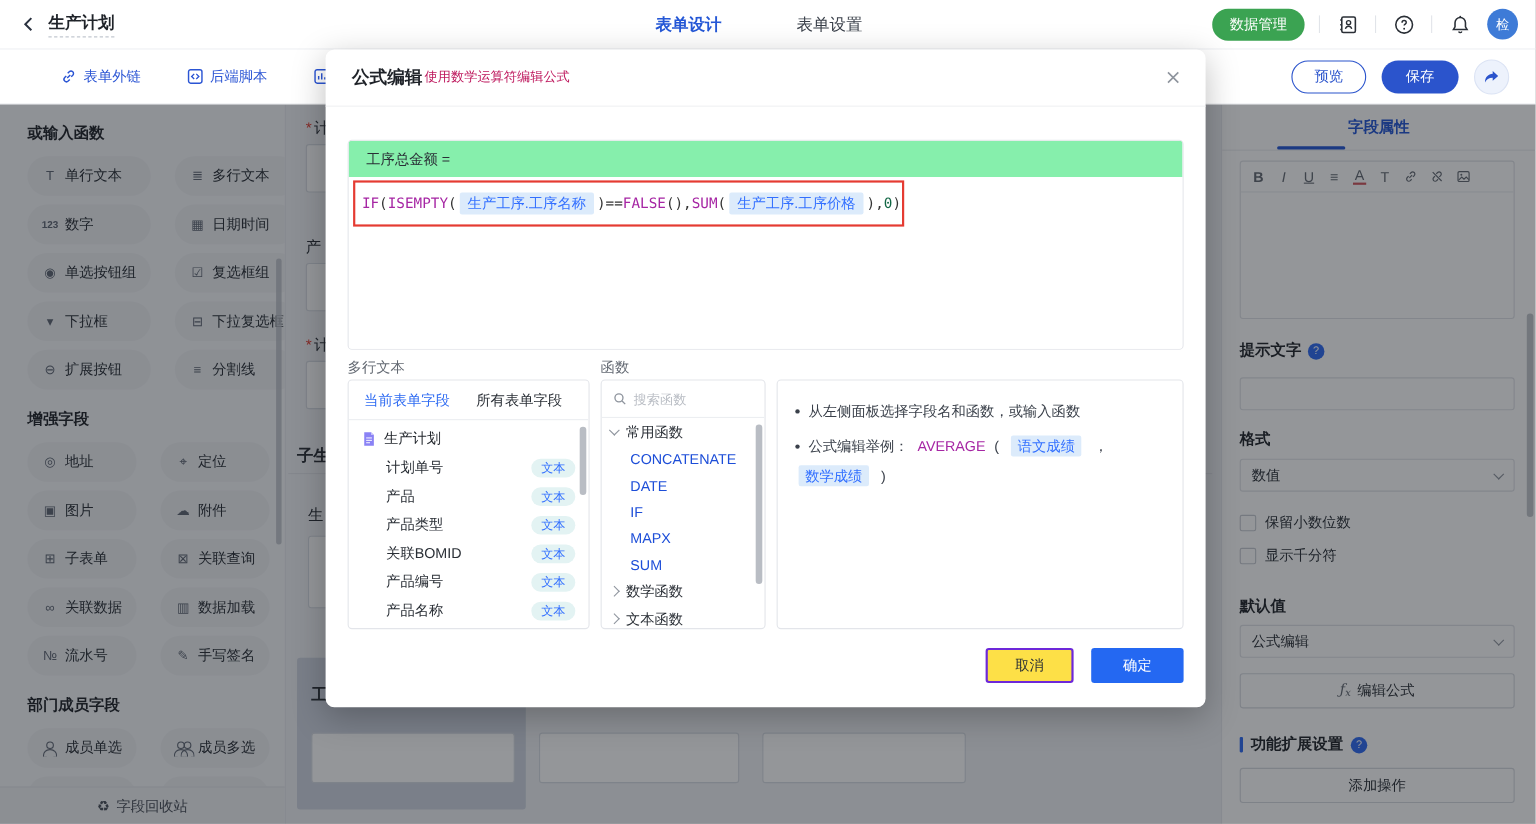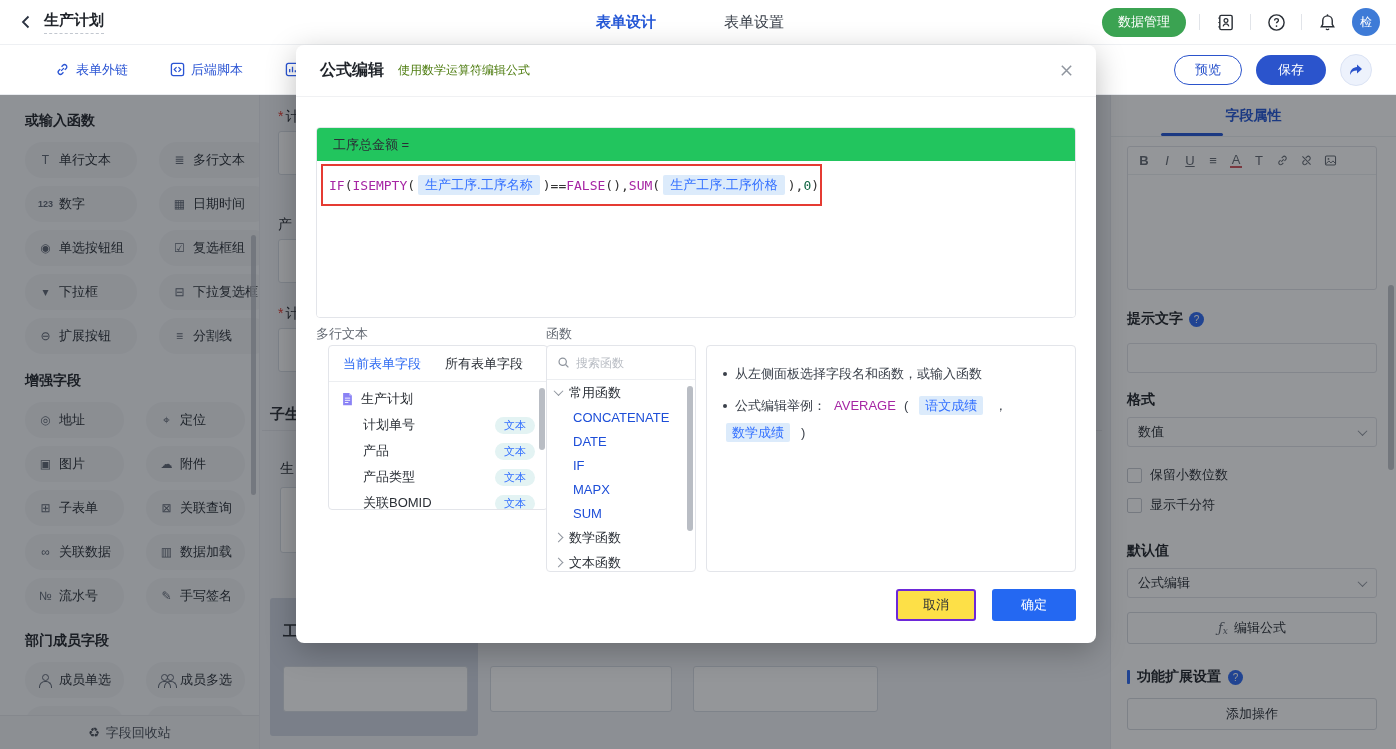--- a/index.html
+++ b/index.html
@@ -77,24 +77,24 @@
 .fx-ic{color:#646a73;font-style:italic;font-family:"DejaVu Serif",serif}
 .fx-ic::before{content:"ƒ"}
 .fx-ic::after{content:"x";font-size:9px;vertical-align:-2px}
 .sec-head{position:absolute;left:16px;display:flex;align-items:center;gap:7px;font-size:14px;font-weight:700}
 .blue-bar{width:3px;height:14px;background:#2e6bf2;border-radius:1px}
 .props-scroll{position:absolute;right:2px;top:190px;width:6px;height:185px;border-radius:3px;background:#c4c7cc}
 
 .modal{position:absolute;left:296px;top:45px;width:800px;height:598px;background:#fff;border-radius:8px;box-shadow:0 8px 30px rgba(0,0,0,.25);z-index:30}
 .m-head{position:relative;height:52px;border-bottom:1px solid #f0f1f3;display:flex;align-items:center;padding:0 24px}
 .m-title{font-size:16px;font-weight:700}
-.m-sub{font-size:12px;color:#4d7c0f;margin-left:14px}
+.m-sub{font-size:12px;color:#be185d;margin-left:2px}
 .m-close{position:absolute;right:22px;top:18px;cursor:pointer}
 .f-box{position:absolute;left:20px;top:82px;width:760px;height:191px;border:1px solid #e3e5ea;border-radius:4px;overflow:hidden}
-.f-target{height:33px;background:#22c55e;display:flex;align-items:center;padding:0 16px;color:#2a2f36}
+.f-target{height:33px;background:#86efac;display:flex;align-items:center;padding:0 16px;color:#2a2f36}
 .f-body{position:relative;height:157px;background:#fff}
 .red-annot{position:absolute;left:4px;top:3px;width:501px;height:42px;border:2px solid #e53b32;pointer-events:none}
 .f-line{position:absolute;left:12px;top:14px;font-family:"DejaVu Sans Mono",monospace;font-size:13px;color:#333;display:flex;align-items:center;white-space:nowrap}
 .tk-fn{color:#a626a4}
 .tk-num{color:#116644}
 .tk-chip{font-family:"Liberation Sans",sans-serif;background:#dcebfb;color:#3370ff;border-radius:2px;padding:1px 7px;margin:0 3px;cursor:pointer}
 .m-lab{position:absolute;font-size:13px;color:#646a73}
 .panel{position:absolute;border:1px solid #e3e5ea;border-radius:4px;background:#fff;overflow:hidden}
 .v-tabs{height:36px;border-bottom:1px solid #eceef1;display:flex;align-items:center;gap:24px;padding:0 14px}
 .v-tab{cursor:pointer;color:#2a2f36}
@@ -434,21 +434,21 @@
             <span class="tk-p">),</span>
             <span class="tk-num">0</span>
             <span class="tk-p">)</span>
         </div>
       </div>
     </div>
 
     <span class="m-lab" style="left:20px;top:280px">多行文本</span>
     <span class="m-lab" style="left:250px;top:280px">函数</span>
 
-    <div class="panel" style="left:32px;top:300px;width:220px;height:165px">
+    <div class="panel" style="left:20px;top:300px;width:220px;height:227px">
       <div class="v-tabs">
         <span class="v-tab active">当前表单字段</span>
         <span class="v-tab">所有表单字段</span>
       </div>
       <div class="v-root">
         <svg width="13" height="14" viewBox="0 0 14 16">
             <path d="M2 1h7l3 3v11H2z" fill="#8a82f5"></path>
             <path d="M9 1v3h3" fill="#c6c2fa"></path>
             <path d="M4 7h6M4 9.5h6M4 12h4" stroke="#fff" stroke-width="1"></path>
           </svg>

